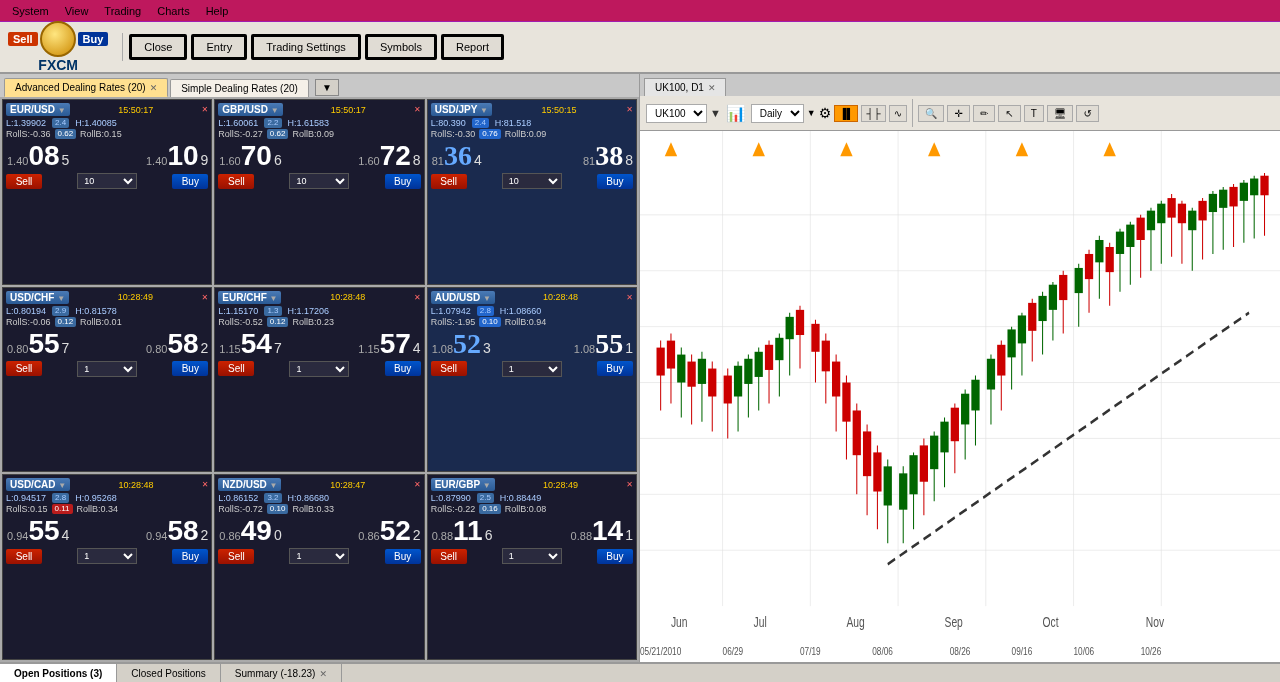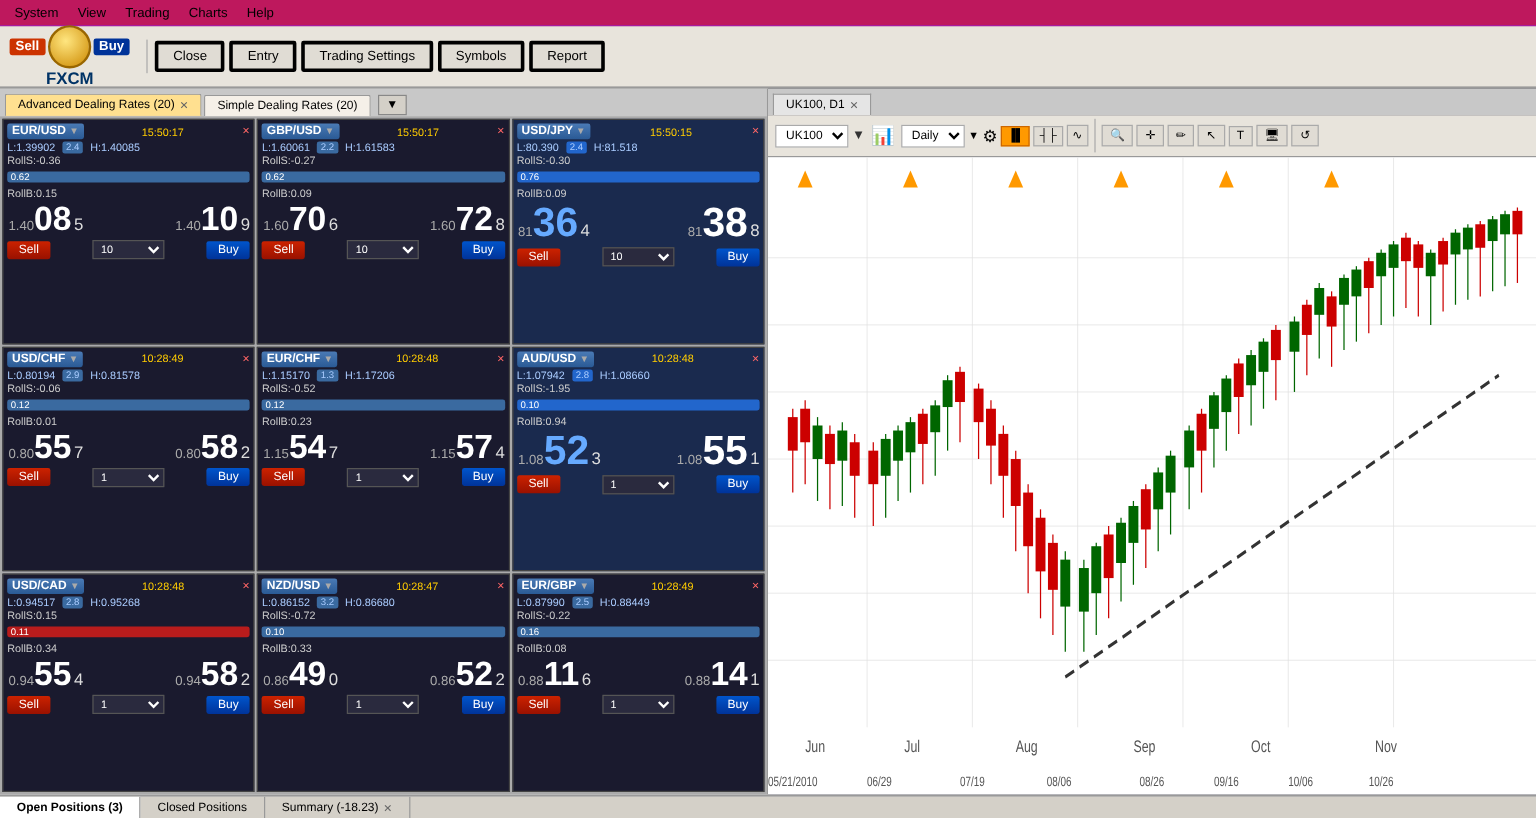--- a/index.html
+++ b/index.html
@@ -35,35 +35,35 @@
     
     .rates-grid { display: grid; grid-template-columns: 1fr 1fr 1fr; gap: 2px; padding: 2px; background: #aaa; flex: 1; }
     .rate-card { background: #1a1a2e; border: 1px solid #444; padding: 3px; position: relative; }
     .rate-header { display: flex; justify-content: space-between; align-items: center; margin-bottom: 2px; }
     .rate-symbol { color: #ffffff; font-size: 10px; font-weight: bold; background: linear-gradient(to bottom, #4a7ab5, #2a5a95); padding: 1px 4px; border-radius: 2px; cursor: pointer; }
     .rate-symbol-arrow { color: #aaa; font-size: 8px; }
     .rate-time { color: #ffcc00; font-size: 9px; }
     .rate-close-btn { color: #ff6666; font-size: 8px; cursor: pointer; }
     .rate-info { color: #cccccc; font-size: 9px; display: flex; gap: 6px; margin-bottom: 1px; }
     .rate-info span { color: #aaccff; }
-    .rate-rolls { color: #cccccc; font-size: 9px; display: flex; gap: 4px; flex-direction: column; }
+    .rate-rolls { color: #cccccc; font-size: 9px; display: flex; gap: 4px; }
     .spread-badge { background: #3a6aa0; color: white; font-size: 8px; padding: 0 3px; border-radius: 2px; }
     .price-row { display: flex; align-items: center; justify-content: space-between; margin: 3px 0; }
     .price-block { display: flex; align-items: baseline; }
     .price-main { font-size: 28px; font-weight: bold; color: white; line-height: 1; }
     .price-sub { font-size: 11px; color: #aaaaaa; margin-left: 1px; }
     .price-superscript { font-size: 14px; color: #dddddd; margin-left: 2px; vertical-align: super; }
     .buy-sell-row { display: flex; gap: 4px; align-items: center; justify-content: space-between; }
     .btn-sell { background: linear-gradient(to bottom, #cc2200, #991100); color: white; border: none; padding: 2px 8px; font-size: 10px; cursor: pointer; border-radius: 2px; min-width: 36px; }
     .btn-buy { background: linear-gradient(to bottom, #0055cc, #003399); color: white; border: none; padding: 2px 8px; font-size: 10px; cursor: pointer; border-radius: 2px; min-width: 36px; }
     .qty-select { background: #2a2a3e; color: white; border: 1px solid #555; font-size: 9px; padding: 1px 2px; width: 60px; }
     .rate-card-highlight { background: #1a2a4e; }
 
     
-    .big-price { font-size: 34px; font-weight: bold; line-height: 1; }
+    .big-price { font-size: 28px; font-weight: bold; line-height: 1; font-family: Liberation Serif, serif; }
     .big-price-blue { color: #66aaff; }
     .big-price-white { color: white; }
 
     
     .right-panel { flex: 1; background: #1a1a2e; display: flex; flex-direction: column; }
     .chart-tabs { display: flex; align-items: center; background: #c8c8c8; padding: 4px 4px 0; gap: 2px; }
     .chart-tab { background: #f5f0e8; border: 1px solid #999; border-bottom: none; padding: 3px 10px; font-size: 10px; cursor: pointer; display: flex; align-items: center; gap: 4px; }
     .chart-tab-active { background: #e5e5e5; }
     .chart-toolbar { background: #e8e4dc; padding: 3px 6px; display: flex; align-items: center; gap: 3px; border-bottom: 1px solid #999; }
     .chart-tb-btn { background: #e0dcd4; border: 1px solid #aaa; padding: 2px 6px; font-size: 10px; cursor: pointer; display: flex; align-items: center; gap: 2px; }

